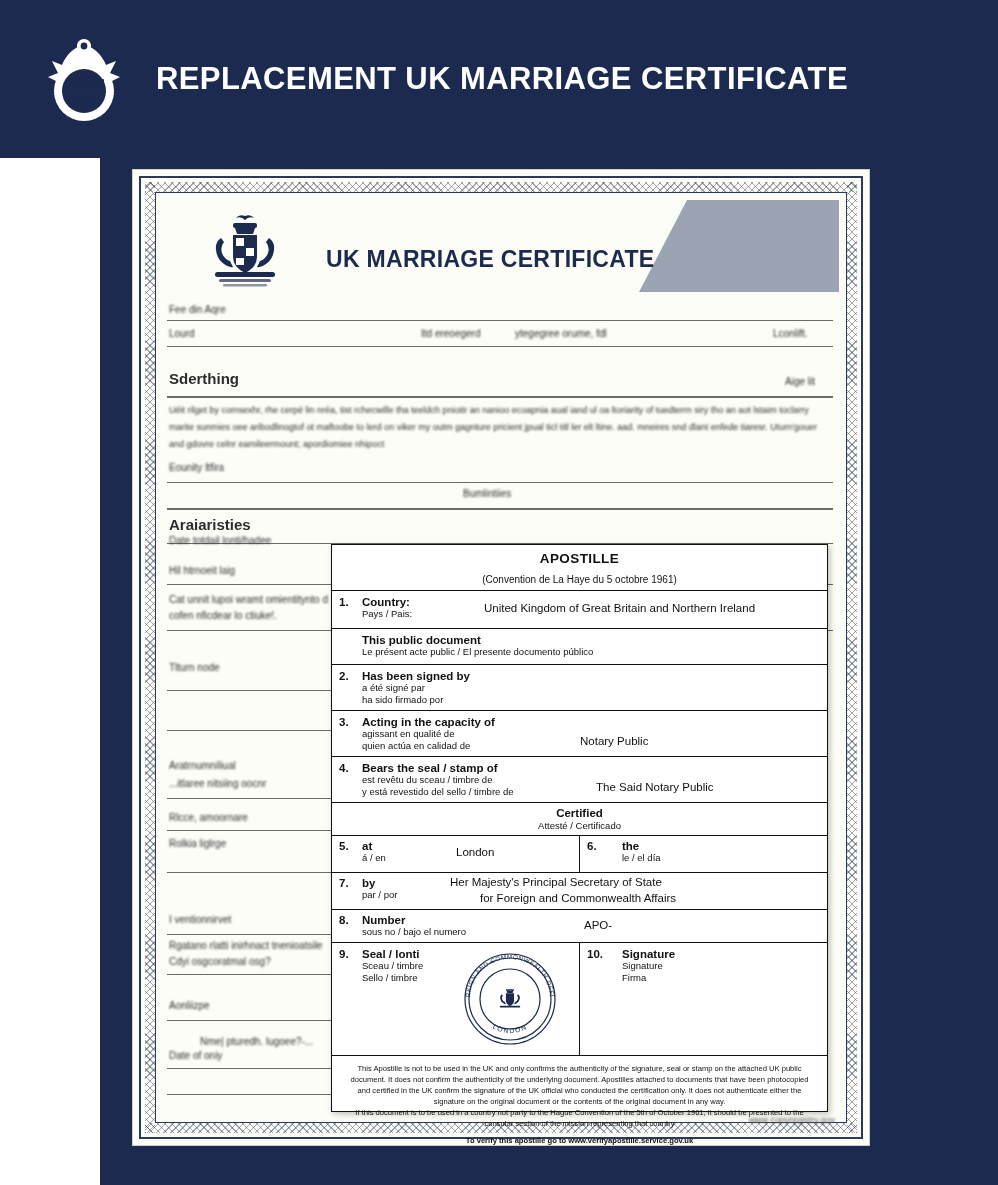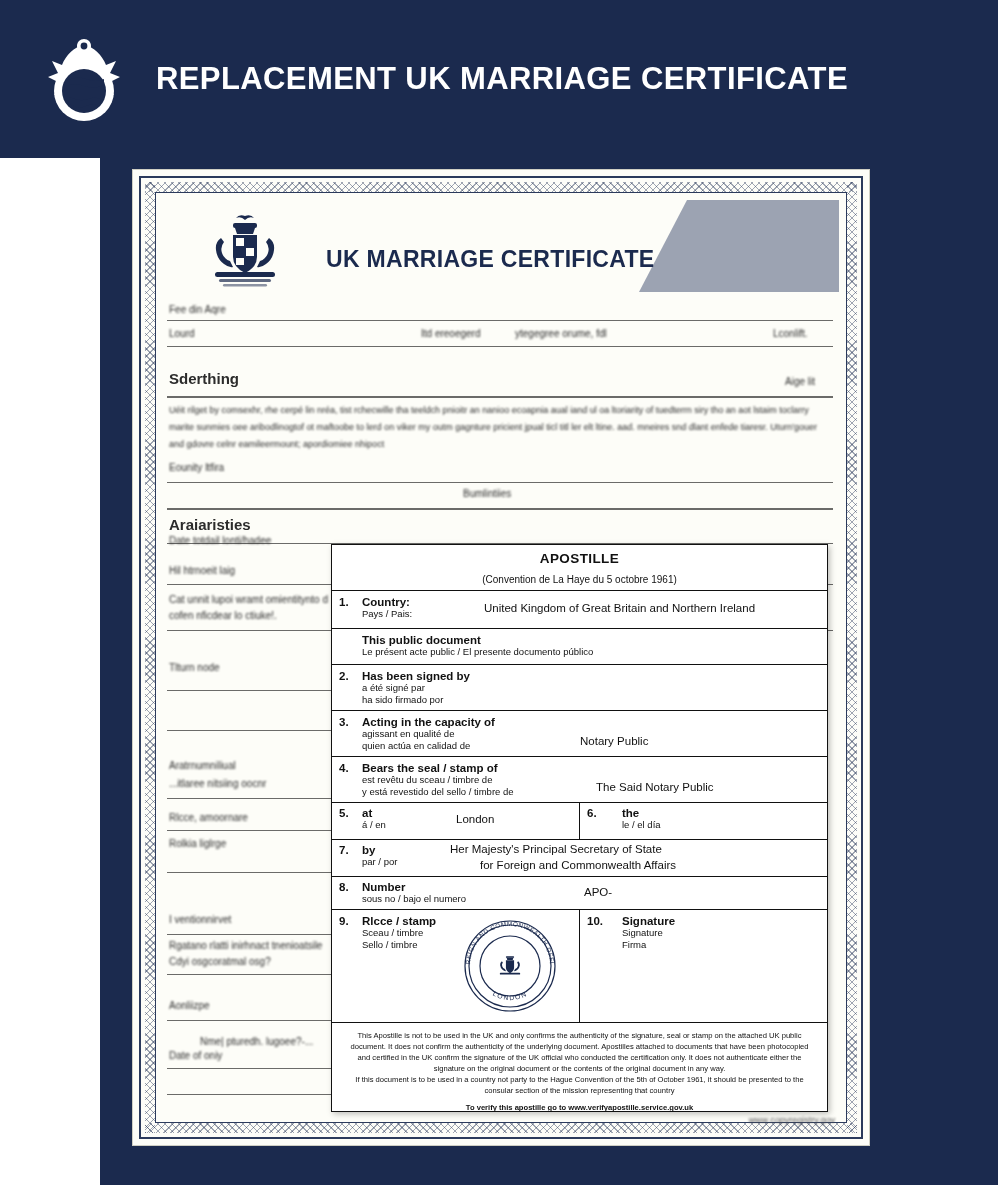--- a/index.html
+++ b/index.html
@@ -394,20 +394,24 @@
   <div class="ap-row" style="height:46px;">
     <div class="ap-num" style="top:5px;">4.</div>
     <div class="ap-left">
       <div class="ap-lbl-main">Bears the seal / stamp of</div>
       <div class="ap-lbl-sub" style="white-space:pre-line;">est revêtu du sceau / timbre de
 y está revestido del sello / timbre de</div>
     </div>
     <div class="ap-val" style="left:264px; top:24px;">The Said Notary Public</div>
   </div>
 
+  <div class="ap-row ap-center-head" style="height:33px;">
+    <div class="h1">Certified</div>
+    <div class="h2">Attesté / Certificado</div>
+  </div>
 
   <div class="ap-row ap-split" style="height:37px;">
     <div class="ap-divider" style="width:248px;">
       <div class="ap-num" style="top:4px;">5.</div>
       <div class="ap-left" style="top:4px;">
         <div class="ap-lbl-main">at</div>
         <div class="ap-lbl-sub">á / en</div>
       </div>
       <div class="ap-val" style="left:124px; top:10px;">London</div>
     </div>
@@ -437,21 +441,21 @@
       <div class="ap-lbl-main">Number</div>
       <div class="ap-lbl-sub">sous no / bajo el numero</div>
     </div>
     <div class="ap-val" style="left:252px; top:9px;">APO-</div>
   </div>
 
   <div class="ap-row ap-split" style="height:113px;">
     <div class="ap-divider" style="width:248px;">
       <div class="ap-num" style="top:5px;">9.</div>
       <div class="ap-left" style="top:5px;">
-        <div class="ap-lbl-main">Rlcce / stamp</div>
+        <div class="ap-lbl-main">Seal / lonti</div>
         <div class="ap-lbl-sub" style="white-space:pre-line;">Sceau / timbre
 Sello / timbre</div>
       </div>
       <div class="ap-seal-wrap">
         <svg viewBox="0 0 116 100" width="116" height="100" aria-hidden="true">
           <g fill="none" stroke="#1b2a4e" stroke-width="1.2">
             <circle cx="58" cy="50" r="45"></circle>
             <circle cx="58" cy="50" r="41"></circle>
             <circle cx="58" cy="50" r="30"></circle>
           </g>

